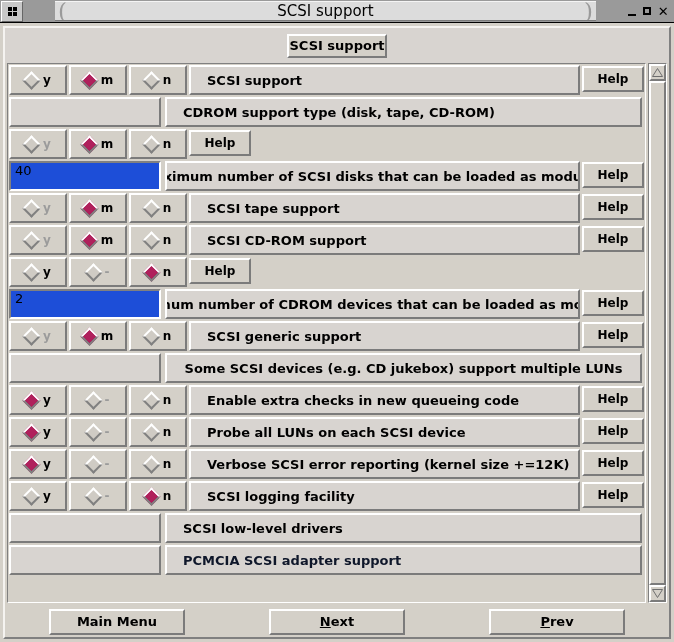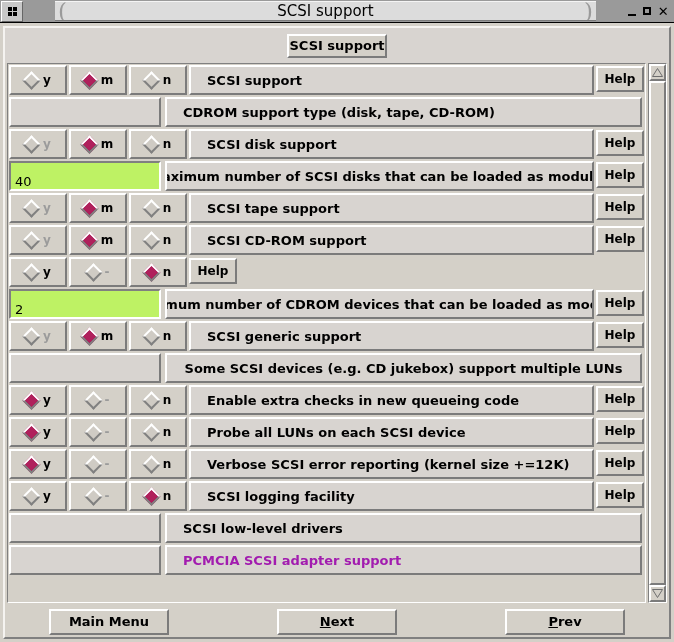--- a/index.html
+++ b/index.html
@@ -120,41 +120,41 @@
   }
   .rlabel.dim{color:#9b9b9b;}
   
   .blank{
     width:152px;margin-right:4px;background:#d8d4d0;
     border:2px solid;border-color:#ffffff #7b7b7b #7b7b7b #ffffff;
     box-sizing:border-box;
   }
   
   .entry{
-    width:152px;margin-right:4px;background:#bef264;
+    width:152px;margin-right:4px;background:#1d4ed8;
     border:2px solid;border-color:#808080 #ffffff #ffffff #808080;
-    display:flex;align-items:flex-end;box-sizing:border-box;
+    display:flex;align-items:flex-start;box-sizing:border-box;
     padding-left:4px;
   }
   .entry span{font-size:13px;color:#000;font-family:"DejaVu Sans","Liberation Sans",sans-serif;}
   
   .desc{
     flex:1;margin-right:2px;background:#d8d4d0;
     border:2px solid;border-color:#ffffff #7b7b7b #7b7b7b #ffffff;
     display:flex;align-items:center;box-sizing:border-box;
     padding:0 8px;overflow:hidden;
   }
   .desc span{
     font-size:13px;font-weight:bold;color:#000;white-space:nowrap;line-height:1;
     font-family:"DejaVu Sans","Liberation Sans",sans-serif;
   }
   .desc.center{justify-content:center;}
   .desc.left span{padding-left:8px;}
-  .desc span.dim{color:#a21caf;text-align:center;}
-  .helpbtn{width:48px;height:26px;margin-top:1px;flex:none;font-size:12px;}
+  .desc span.dim{color:#0f172a;text-align:center;}
+  .helpbtn{width:62px;height:26px;margin-top:1px;flex:none;font-size:12px;}
 
   
   #sb{
     width:19px;height:540px;margin-left:2px;box-sizing:border-box;
     background:#d4d0c8;
     border:1px solid;border-color:#808080 #ffffff #ffffff #808080;
     display:flex;flex-direction:column;
   }
   .sb-arrow{
     height:17px;flex:none;background:#d4d0c8;
@@ -166,21 +166,21 @@
     flex:1;margin:0;background:#d4d0c8;
     border:2px solid;border-color:#ffffff #7b7b7b #7b7b7b #ffffff;
     box-sizing:border-box;cursor:default;
   }
 
   
   #footer{
     position:absolute;left:2px;top:578px;width:660px;height:31px;
     display:flex;align-items:center;box-sizing:border-box;
   }
-  #footer .btn{width:120px;height:26px;font-size:13px;}
+  #footer .btn{width:136px;height:26px;font-size:13px;}
   .fspace{flex:1;}
   u{text-decoration:underline;}
 </style>
 </head>
 <body>
 
 <div id="window">
 
   <div id="titlebar">
     <div class="tb-menu">
@@ -242,23 +242,20 @@
               <div class="diamond"></div>
               <span class="rlabel dim">y</span>
             </div>
             <div class="rcell">
               <div class="diamond on"></div>
               <span class="rlabel">m</span>
             </div>
             <div class="rcell">
               <div class="diamond"></div>
               <span class="rlabel">n</span>
-            </div>
-            <div class="desc left">
-              <span>SCSI disk support</span>
             </div>
             <div class="btn helpbtn">Help</div>
           </div>
           <div class="row">
             <div class="entry">
               <span>40</span>
             </div>
             <div class="desc center">
               <span>Maximum number of SCSI disks that can be loaded as modules</span>
             </div>

